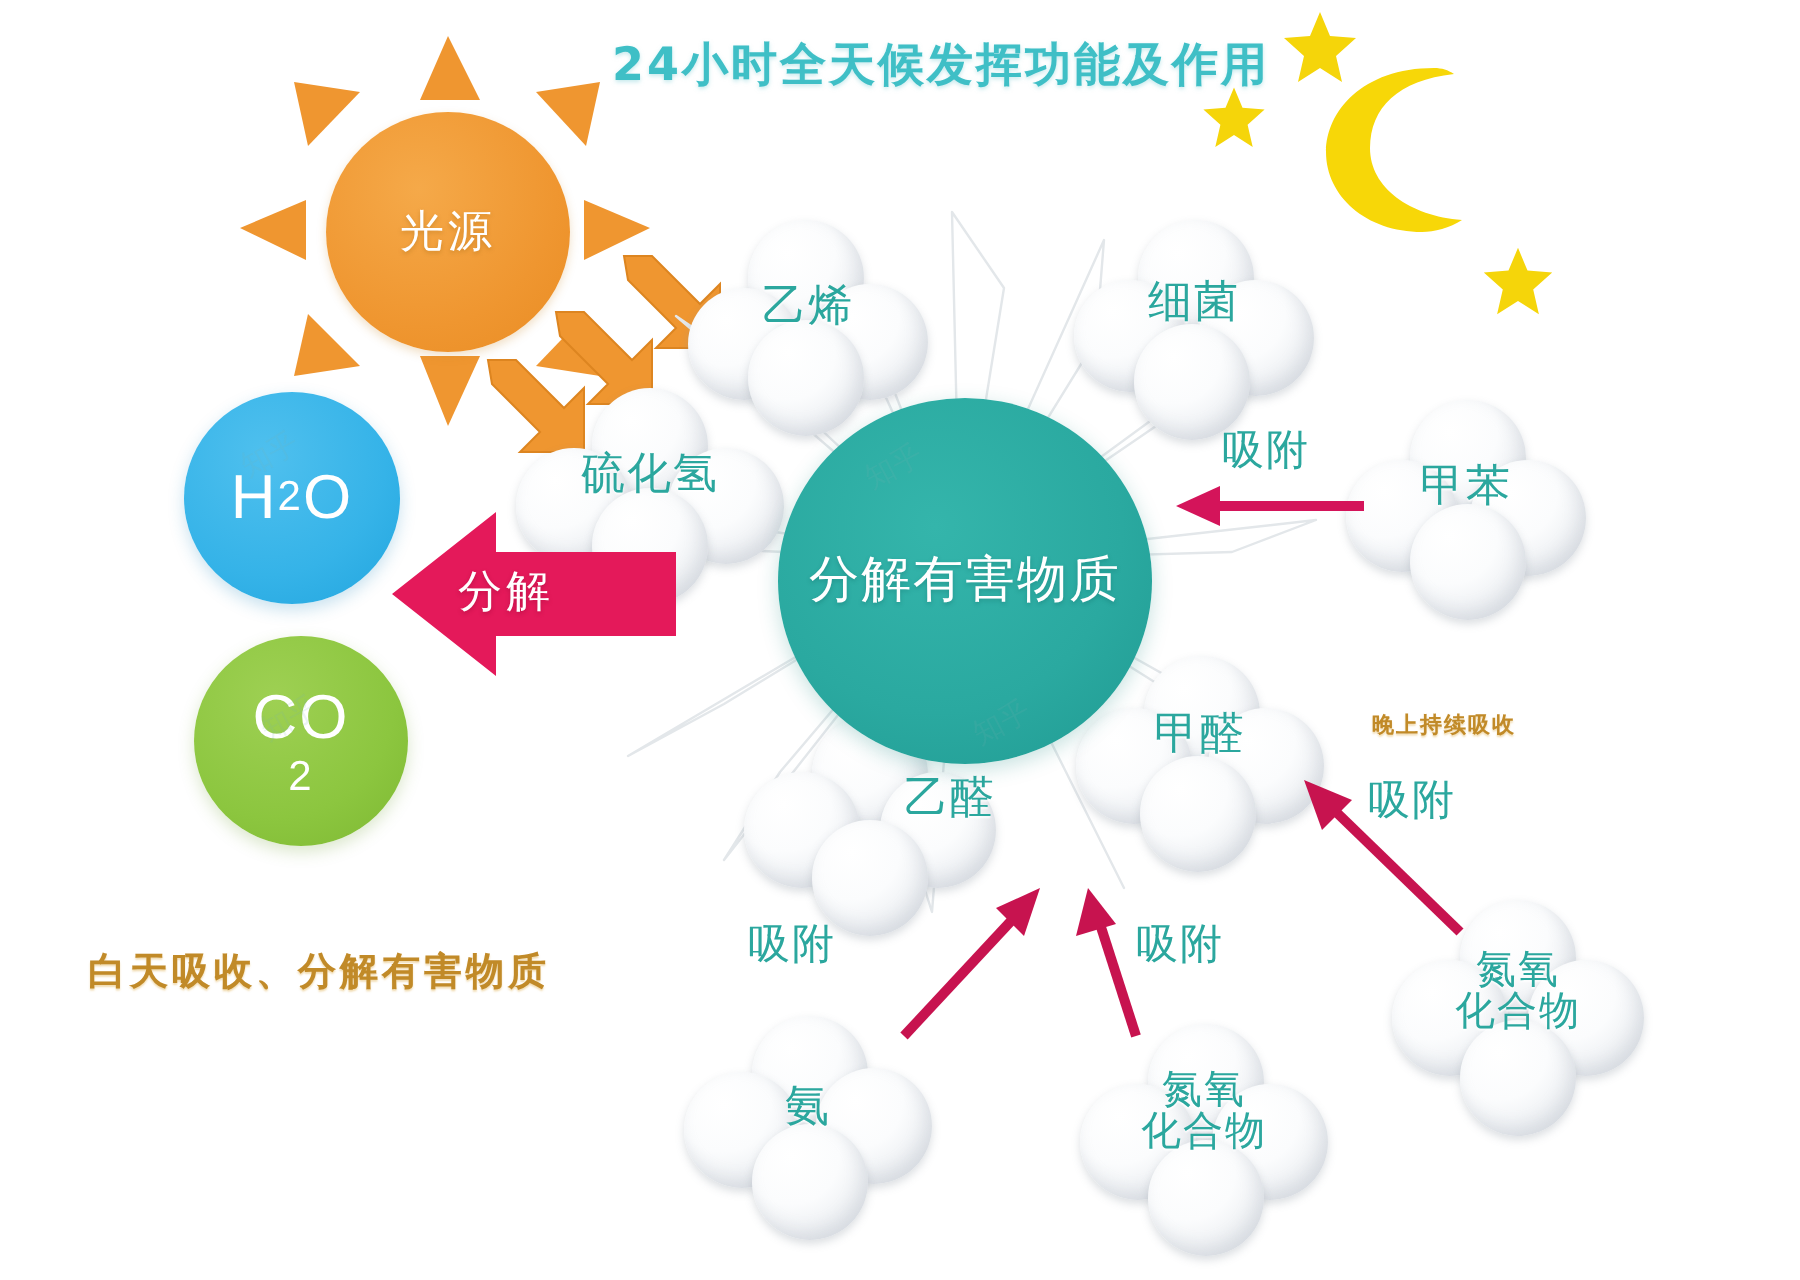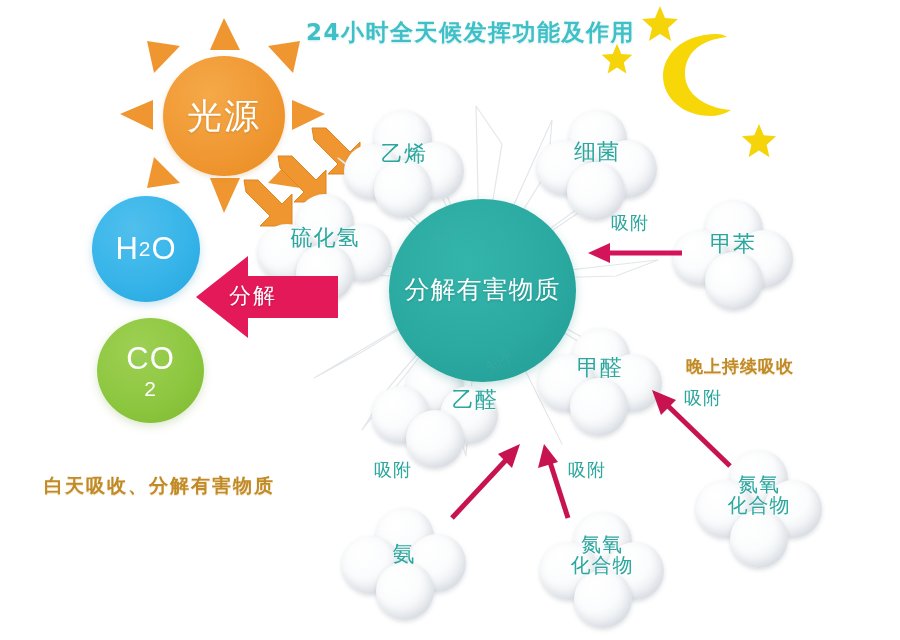--- a/index.html
+++ b/index.html
@@ -18,21 +18,21 @@
   
   #sun-group{left:120px;top:18px;width:205px;height:195px;}
   .sun-disc{
     position:absolute;left:43px;top:38px;width:122px;height:120px;
     border-radius:50%;
     background:radial-gradient(circle at 38% 32%,#f5a949 0%,#ef9630 62%,#e98c23 100%);
     display:flex;align-items:center;justify-content:center;
     box-shadow:0 2px 5px rgba(200,130,30,.25);
   }
   .sun-label{
-    color:#ffffff;font-size:35px;letter-spacing:2px;
+    color:#ffffff;font-size:22px;letter-spacing:2px;
     text-shadow:0 1px 2px rgba(170,110,25,.45);
     font-family:Liberation Sans, sans-serif;
   }
 
   
   .light-arrow{position:absolute;}
 
   
   #moon{
     left:655px;top:28px;width:86px;height:86px;
@@ -104,24 +104,24 @@
     color:#3fbfc6;font-size:23px;letter-spacing:1.5px;font-weight:bold;
     font-family:"DejaVu Sans","Liberation Sans",sans-serif;
     text-shadow:0 1px 2px rgba(150,215,220,.55);
   }
   .gold-note{
     color:#c18a28;font-size:19px;font-weight:bold;letter-spacing:2px;
     font-family:"DejaVu Sans","Liberation Sans",sans-serif;
     text-shadow:0 1px 1px rgba(235,205,145,.7);
   }
   #day-note{left:44px;top:473px;}
-  #night-note{left:686px;top:355px;font-size:17px;letter-spacing:1px;}
+  #night-note{left:686px;top:355px;font-size:11px;letter-spacing:1px;}
 
   .adsorb-label{
-    position:absolute;color:#2ba79e;font-size:18px;letter-spacing:1px;
+    position:absolute;color:#2ba79e;font-size:21px;letter-spacing:1px;
     font-family:"DejaVu Sans","Liberation Sans",sans-serif;
     text-shadow:0 1px 1px rgba(255,255,255,.9);
     z-index:8;
   }
   #decomp-label{
     position:absolute;left:229px;top:281px;
     color:#ffffff;font-size:22px;letter-spacing:2px;z-index:9;
     font-family:"DejaVu Sans","Liberation Sans",sans-serif;
     text-shadow:0 1px 2px rgba(150,10,55,.45);
   }

